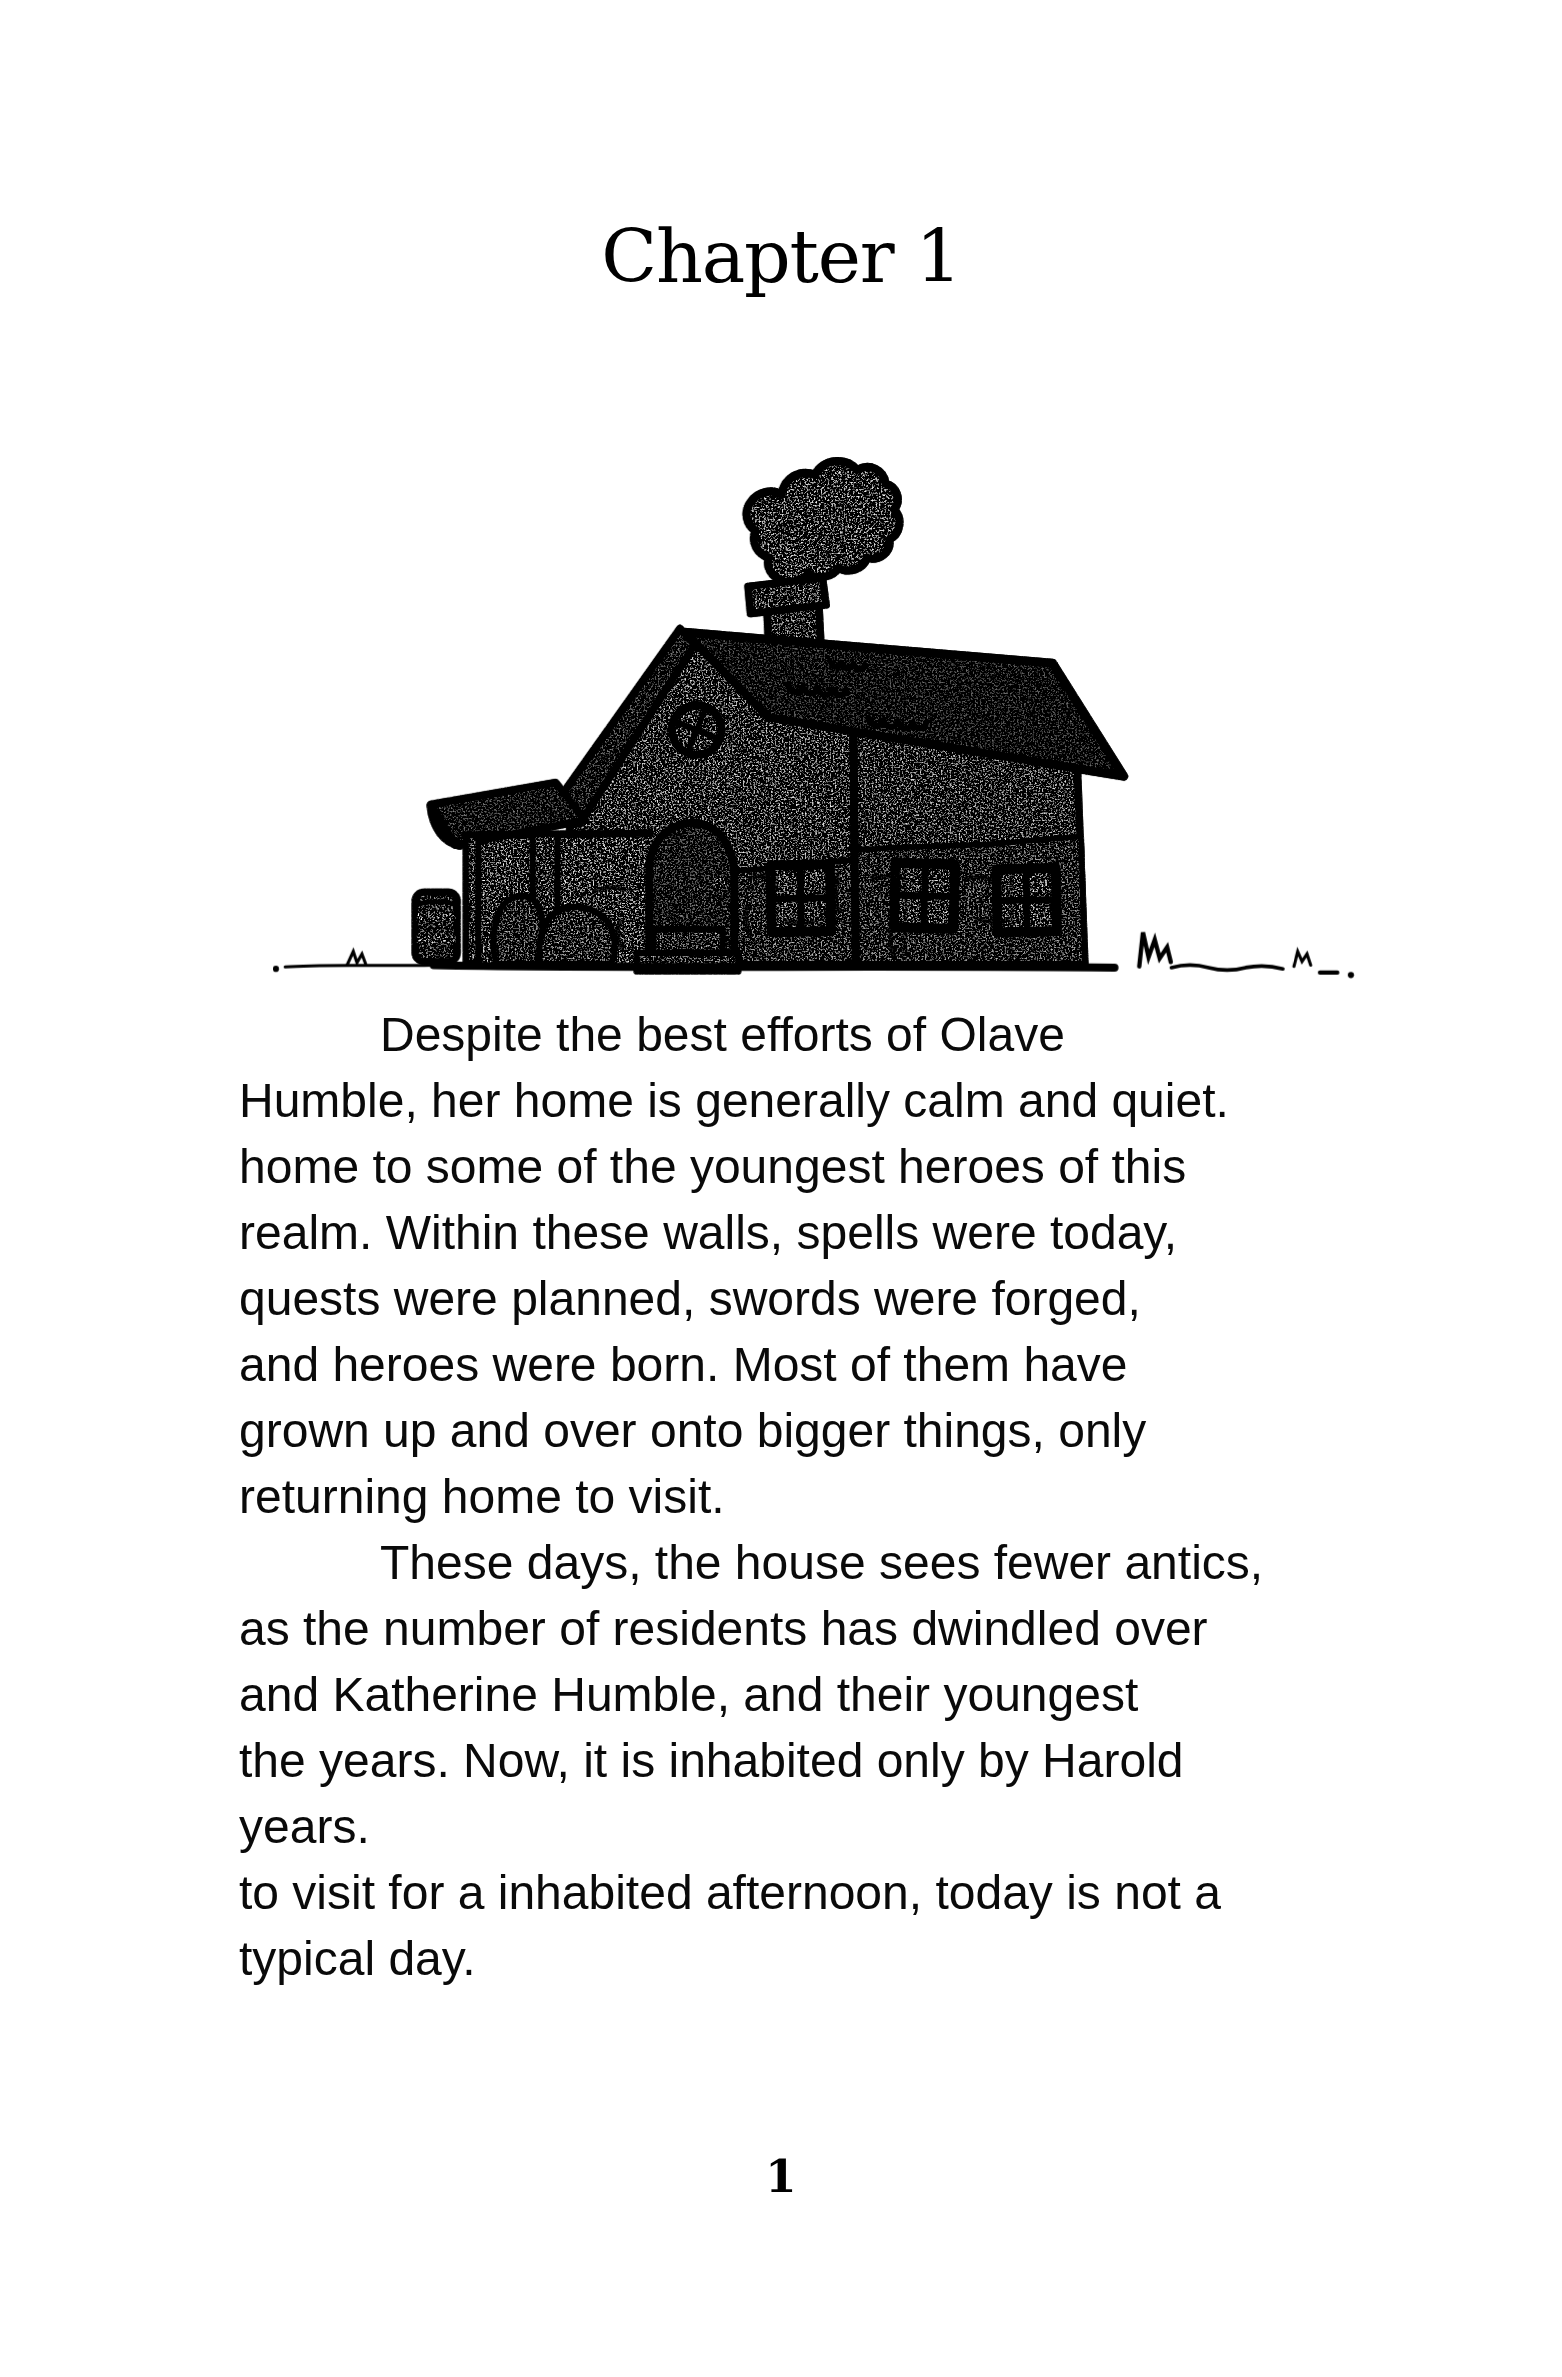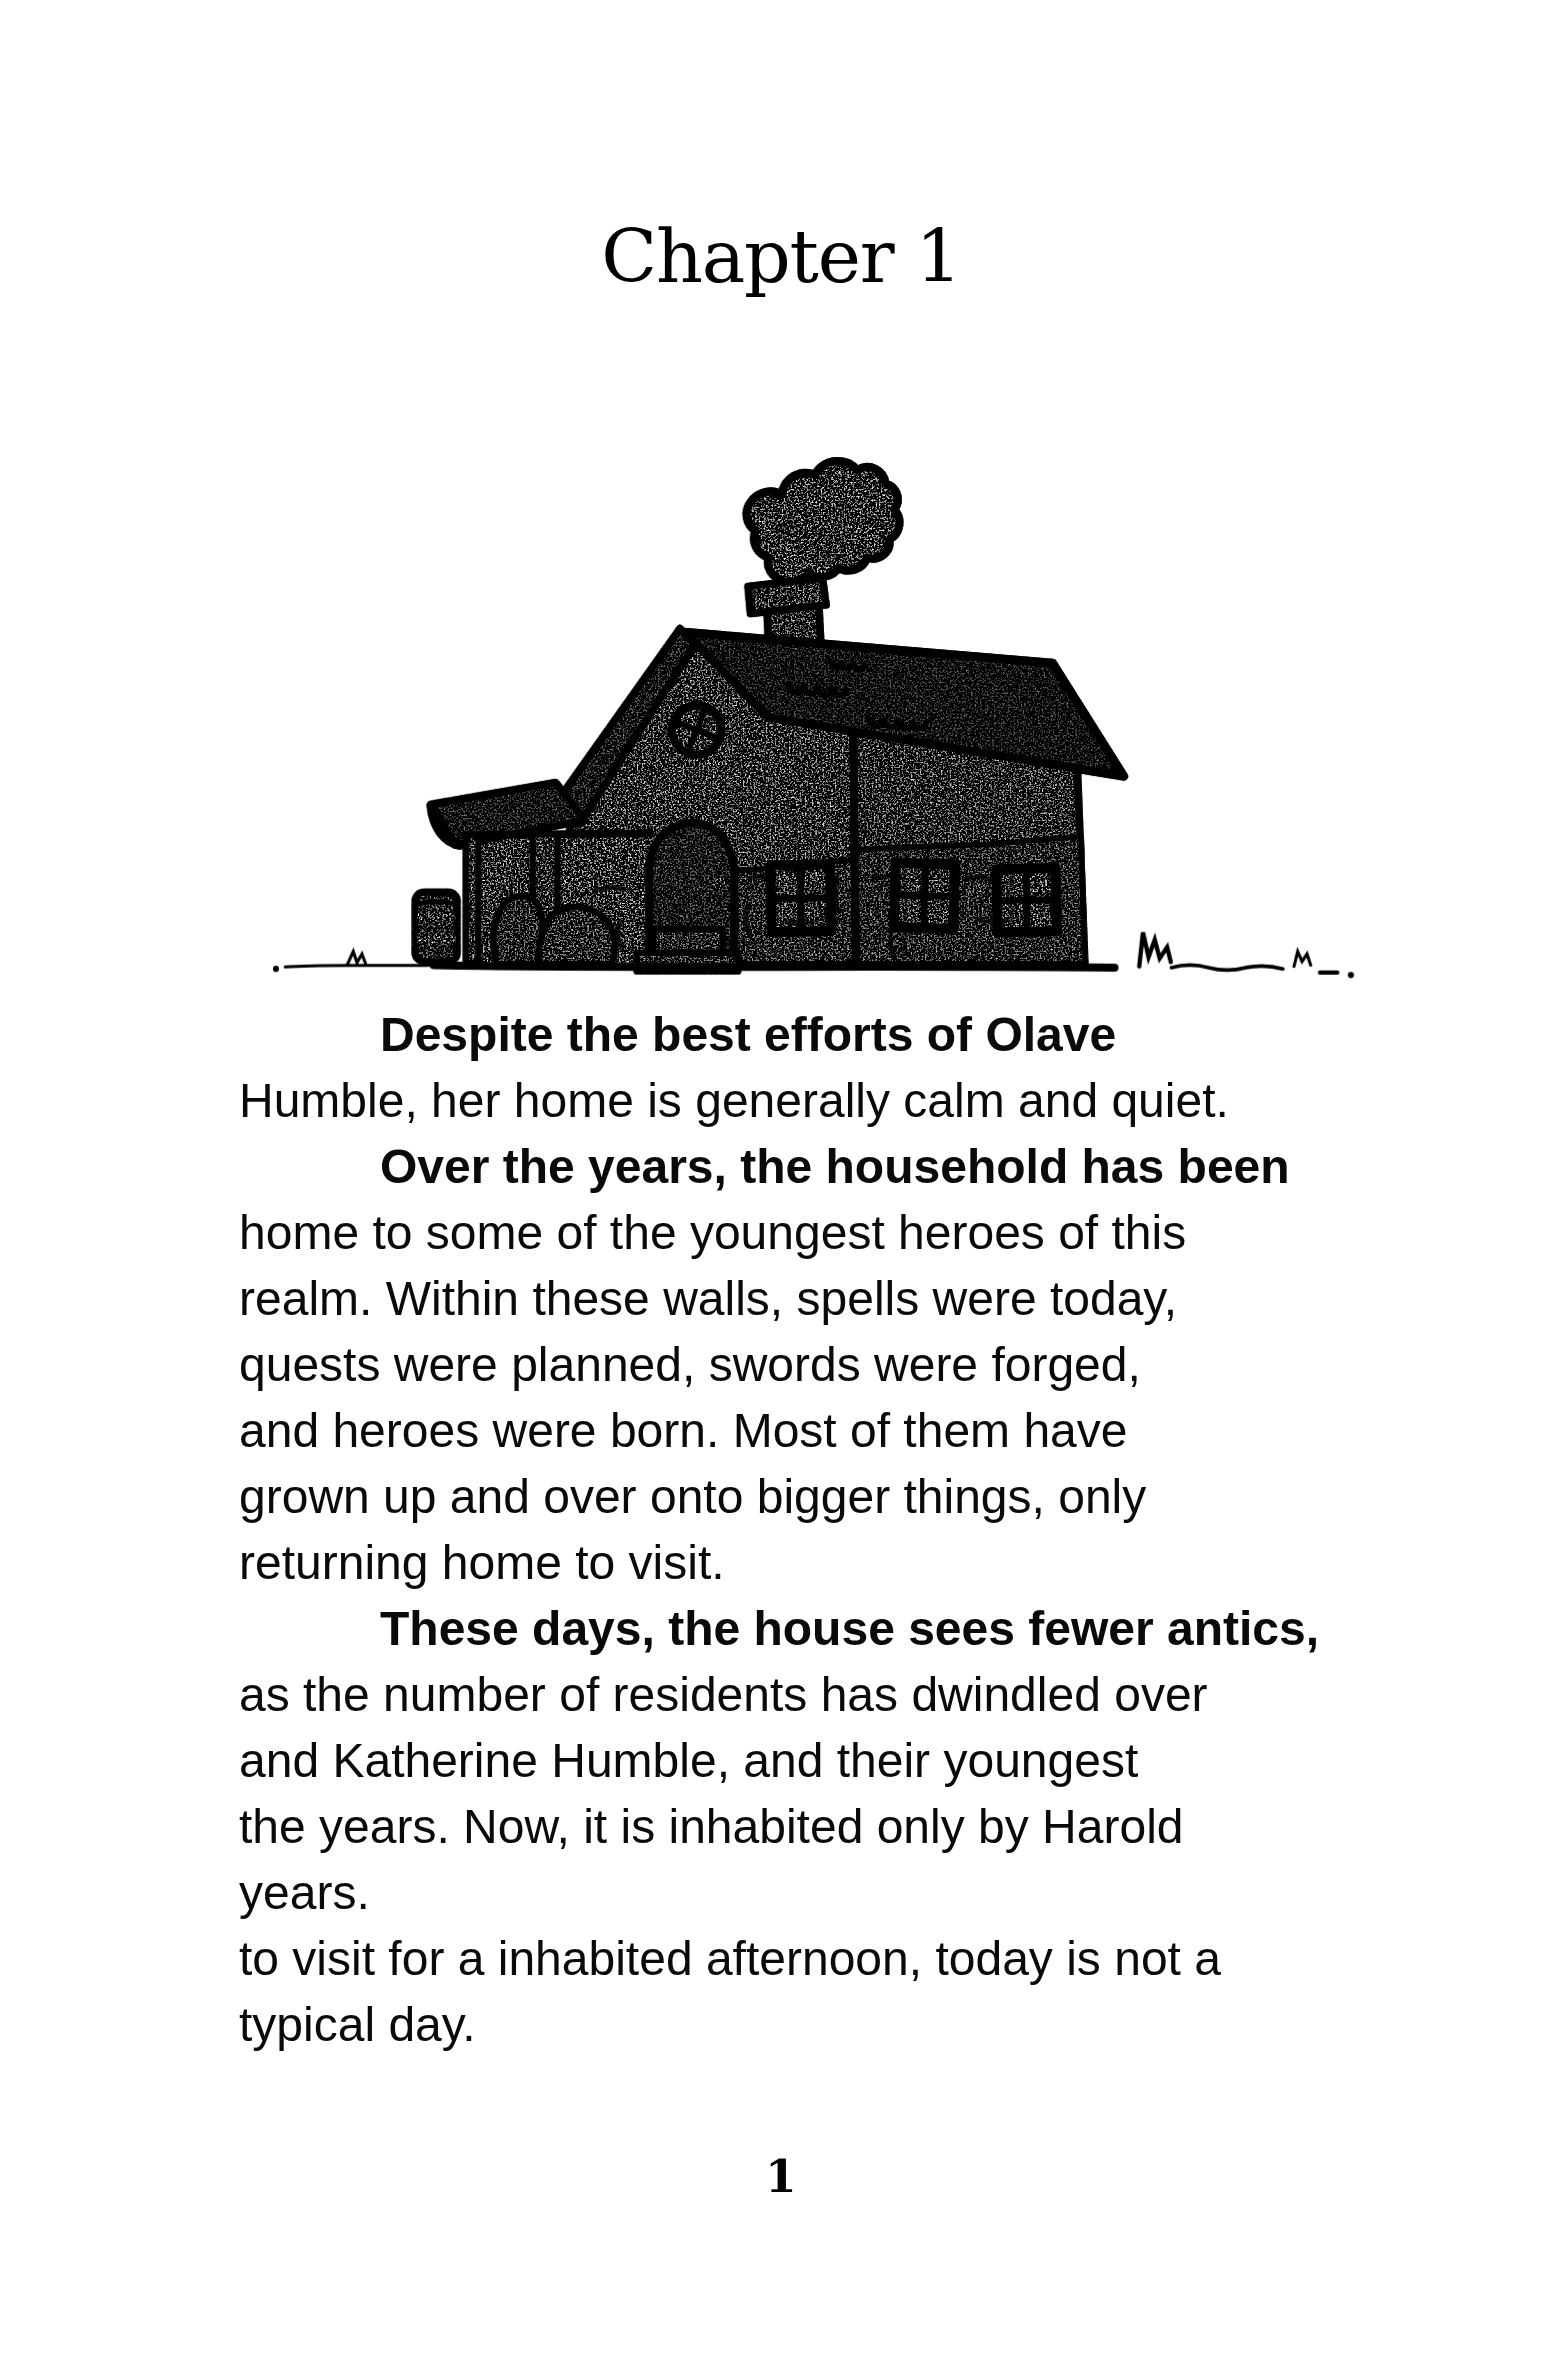--- a/index.html
+++ b/index.html
@@ -9,21 +9,21 @@
     -webkit-font-smoothing:antialiased;
   }
   .title{
     position:absolute;top:217px;left:0;width:1562px;margin:0;
     text-align:center;font-family:"DejaVu Serif",serif;font-weight:normal;
     font-size:73px;letter-spacing:-1.2px;color:#000;line-height:1.1;
   }
   .illustration{position:absolute;left:248px;top:445px;width:1114px;height:539px;}
   .bodytext{position:absolute;left:239px;top:1002px;width:1121px;}
   .line{font-size:48px;line-height:66px;white-space:nowrap;color:#0a0a0a;}
-  .line.indent{padding-left:141px;font-weight:bold;}
+  .line.indent{padding-left:141px;}
   .pagenum{
     position:absolute;top:2150px;left:0;width:1562px;text-align:center;
     font-family:"DejaVu Serif",serif;font-weight:bold;font-size:45px;color:#000;
   }
 </style>
 </head>
 <body>
 
 <div class="page">
 
@@ -153,21 +153,20 @@
       <path d="M 1492 844 q 30 -8 60 0 q 30 8 60 0 q 30 -6 60 2" stroke-width="6"></path>
       <path d="M 1690 842 l 6 -24 l 7 16 l 8 -12 l 6 18" stroke-width="5"></path>
       <path d="M 1732 852 h 28" stroke-width="7"></path>
       <circle cx="1782" cy="856" r="5" fill="#000" stroke="none"></circle>
     </g>
   </svg>
 
   <div class="bodytext" id="bodytext">
       <div class="line indent">Despite the best efforts of Olave</div>
       <div class="line">Humble, her home is generally calm and quiet.</div>
-      <div class="line indent">Over the years, the household has been</div>
       <div class="line">home to some of the youngest heroes of this</div>
       <div class="line">realm. Within these walls, spells were today,</div>
       <div class="line">quests were planned, swords were forged,</div>
       <div class="line">and heroes were born. Most of them have</div>
       <div class="line">grown up and over onto bigger things, only</div>
       <div class="line">returning home to visit.</div>
       <div class="line indent">These days, the house sees fewer antics,</div>
       <div class="line">as the number of residents has dwindled over</div>
       <div class="line">and Katherine Humble, and their youngest</div>
       <div class="line">the years. Now, it is inhabited only by Harold</div>

